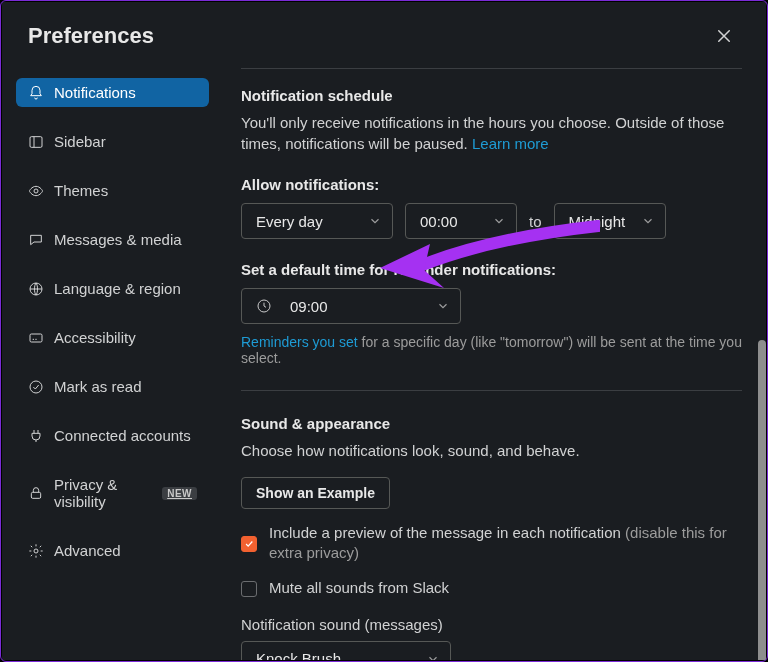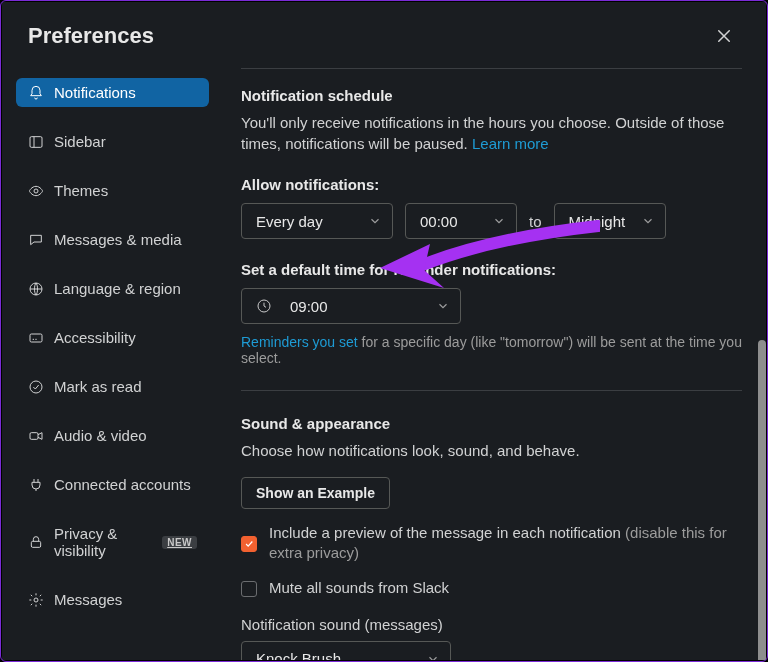--- a/index.html
+++ b/index.html
@@ -269,29 +269,20 @@
             <svg viewBox="0 0 24 24">
               <circle cx="12" cy="12" r="9"></circle>
               <path d="M8 12l3 3 5-6"></path>
             </svg>
           </span>
         <span>Mark as read</span>
       </div>
       <div class="side-item">
         <span class="side-icon">
             <svg viewBox="0 0 24 24">
-              <rect x="3" y="7" width="12" height="10" rx="2"></rect>
-              <path d="M15 10l6-3v10l-6-3"></path>
-            </svg>
-          </span>
-        <span>Audio &amp; video</span>
-      </div>
-      <div class="side-item">
-        <span class="side-icon">
-            <svg viewBox="0 0 24 24">
               <path d="M9 3v5M15 3v5M6 8h12v4a6 6 0 0 1-12 0V8zM12 18v3"></path>
             </svg>
           </span>
         <span>Connected accounts</span>
       </div>
       <div class="side-item">
         <span class="side-icon">
             <svg viewBox="0 0 24 24">
               <rect x="5" y="11" width="14" height="9" rx="2"></rect>
               <path d="M8 11V8a4 4 0 0 1 8 0v3"></path>
@@ -300,21 +291,21 @@
         <span>Privacy &amp; visibility</span>
         <span class="pill">NEW</span>
       </div>
       <div class="side-item">
         <span class="side-icon">
             <svg viewBox="0 0 24 24">
               <circle cx="12" cy="12" r="3"></circle>
               <path d="M12 2v3M12 19v3M4.2 4.2l2.1 2.1M17.7 17.7l2.1 2.1M2 12h3M19 12h3M4.2 19.8l2.1-2.1M17.7 6.3l2.1-2.1"></path>
             </svg>
           </span>
-        <span>Messages</span>
+        <span>Advanced</span>
       </div>
     </div>
 
     <div class="main">
       <div class="topline"></div>
 
       <div class="section-title">Notification schedule</div>
       <div class="desc">
         <span>You'll only receive notifications in the hours you choose. Outside of those times, notifications will be paused.</span>
         <span class="link">Learn more</span>

